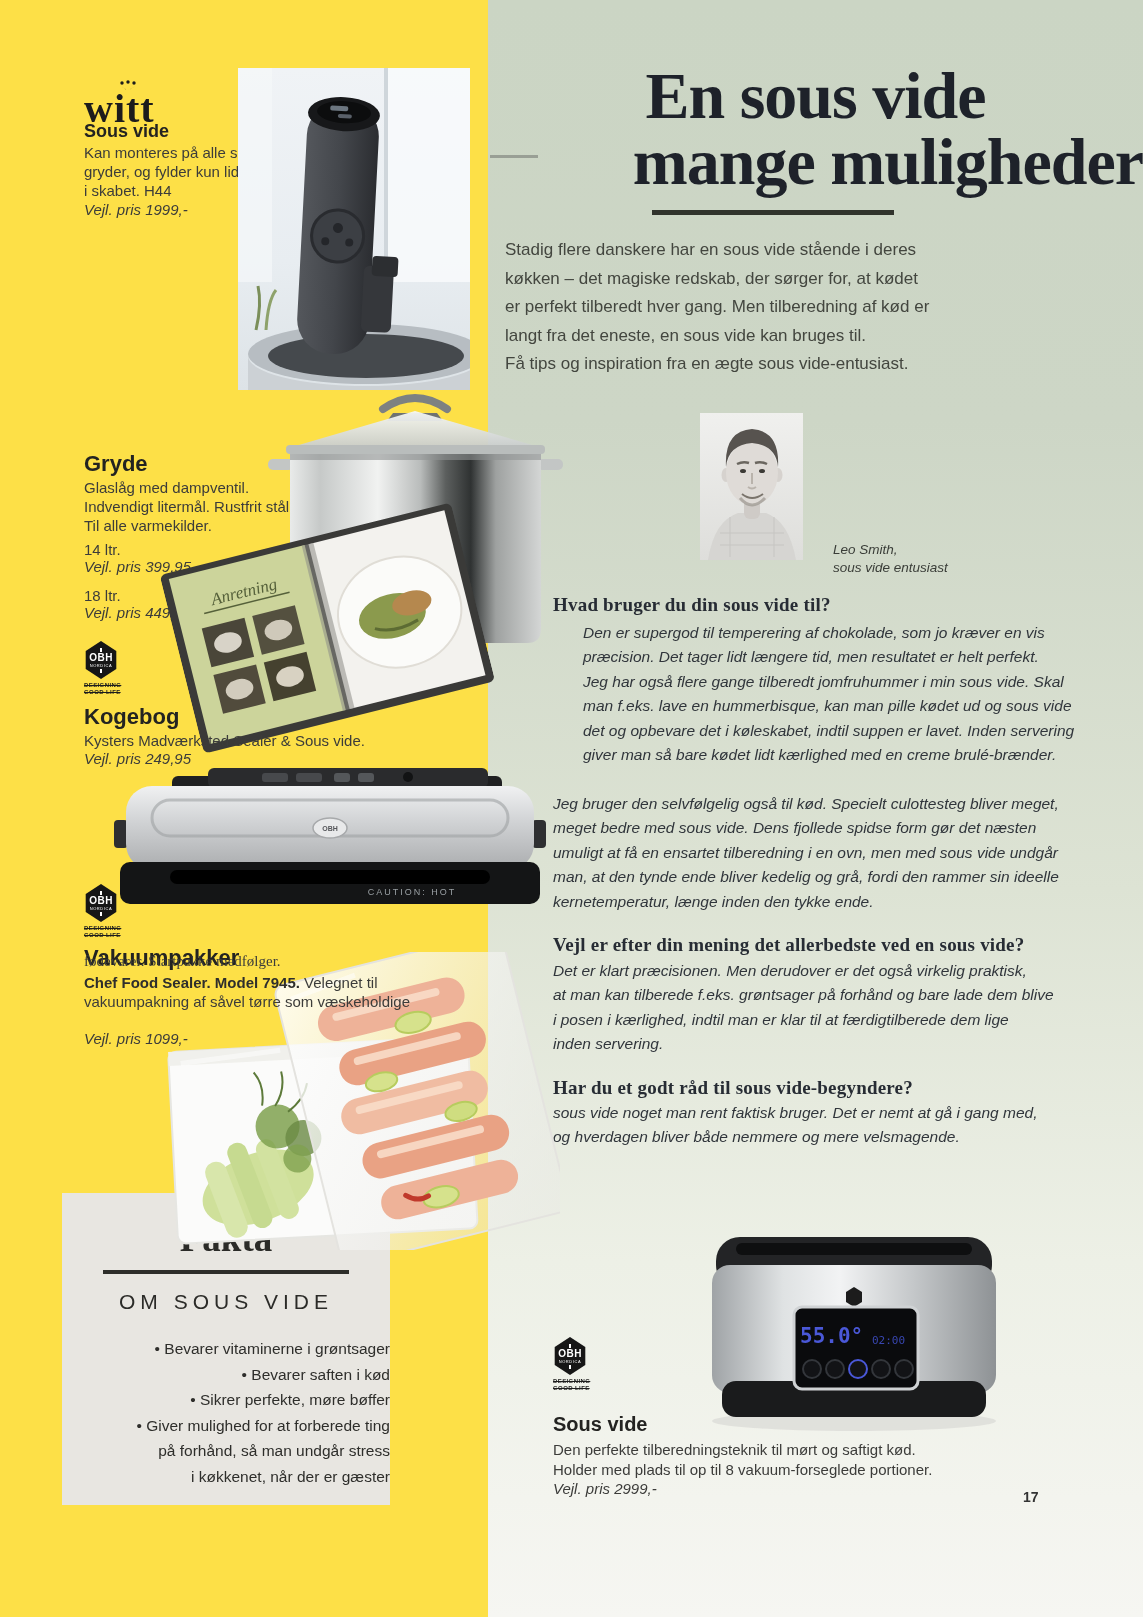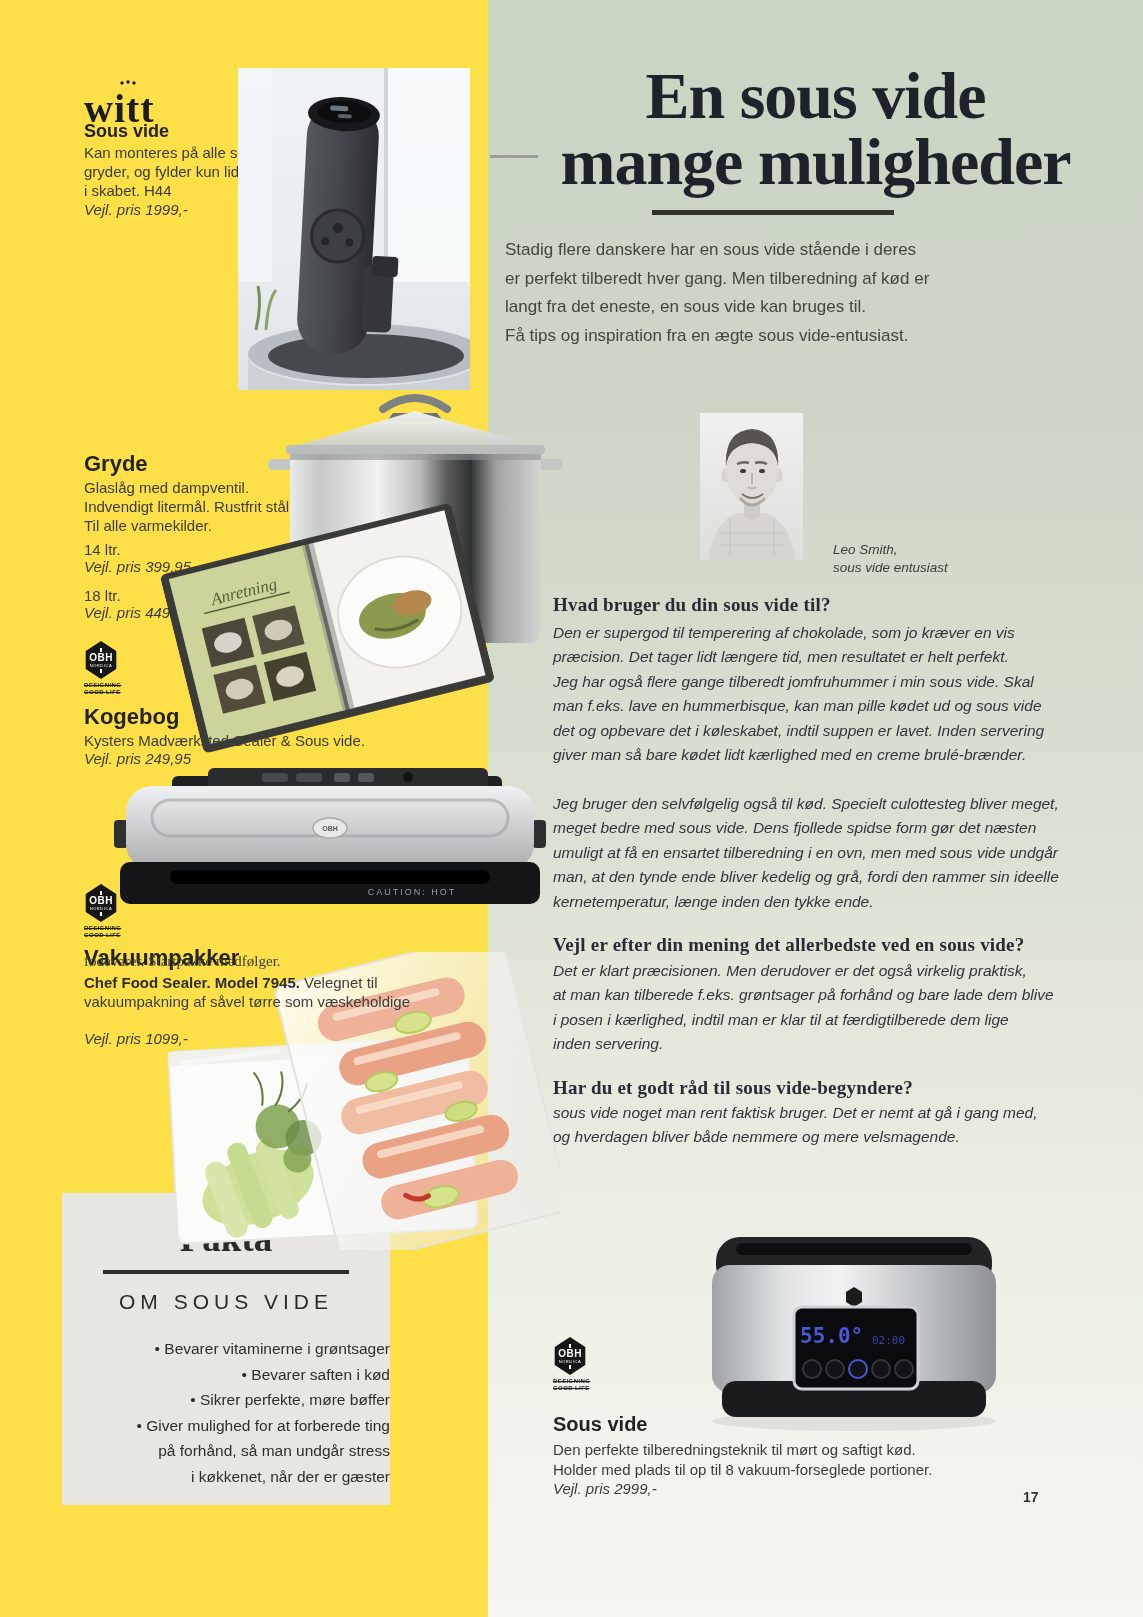--- a/index.html
+++ b/index.html
@@ -288,25 +288,26 @@
       <div class="fakta-line">• Bevarer saften i kød</div>
       <div class="fakta-line">• Sikrer perfekte, møre bøffer</div>
       <div class="fakta-line">• Giver mulighed for at forberede ting</div>
       <div class="fakta-line">på forhånd, så man undgår stress</div>
       <div class="fakta-line">i køkkenet, når der er gæster</div>
     </div>
   </div>
 
   <div class="abs serif headline" style="left:488px;top:62px;width:655px;">En sous vide</div>
   <div class="abs" style="left:490px;top:155px;width:48px;height:3px;background:#999f95;"></div>
-  <div class="abs serif headline" style="left:488px;top:128px;width:655px;">mange muligheder</div>
+  <div class="abs serif headline" style="left:488px;top:128px;width:655px;text-align:right;">mange muligheder</div>
   <div class="abs rule" style="left:652px;top:210px;width:242px;height:5px;"></div>
 
   <div class="abs intro" style="left:505px;top:236px;width:620px;">
     <div>Stadig flere danskere har en sous vide stående i deres</div>
+    <div>køkken – det magiske redskab, der sørger for, at kødet</div>
     <div>er perfekt tilberedt hver gang. Men tilberedning af kød er</div>
     <div>langt fra det eneste, en sous vide kan bruges til.</div>
     <div>Få tips og inspiration fra en ægte sous vide-entusiast.</div>
   </div>
 
   <div class="abs" style="left:700px;top:413px;">
     <svg width="103" height="147" viewBox="0 0 103 147">
       <defs>
         <linearGradient id="pbg" x1="0" y1="0" x2="0" y2="1">
           <stop offset="0" stop-color="#f0f0ee"></stop>
@@ -329,21 +330,21 @@
       <path d="M42,81 Q52,89 63,81" stroke="#7a746c" stroke-width="2" fill="none"></path>
       <path d="M40,85 Q52,99 65,85" stroke="#9a958e" stroke-width="3" fill="none" opacity="0.7"></path>
     </svg>
   </div>
   <div class="abs caption" style="left:833px;top:541px;">
     <div>Leo Smith,</div>
     <div>sous vide entusiast</div>
   </div>
 
   <div class="abs qa-head" style="left:553px;top:594px;">Hvad bruger du din sous vide til?</div>
-  <div class="abs" style="left:553px;top:621px;">
+  <div class="abs" style="left:583px;top:621px;">
     <div class="ans-line">Den er supergod til temperering af chokolade, som jo kræver en vis</div>
     <div class="ans-line">præcision. Det tager lidt længere tid, men resultatet er helt perfekt.</div>
     <div class="ans-line">Jeg har også flere gange tilberedt jomfruhummer i min sous vide. Skal</div>
     <div class="ans-line">man f.eks. lave en hummerbisque, kan man pille kødet ud og sous vide</div>
     <div class="ans-line">det og opbevare det i køleskabet, indtil suppen er lavet. Inden servering</div>
     <div class="ans-line">giver man så bare kødet lidt kærlighed med en creme brulé-brænder.</div>
   </div>
   <div class="abs" style="left:553px;top:792px;">
     <div class="ans-line">Jeg bruger den selvfølgelig også til kød. Specielt culottesteg bliver meget,</div>
     <div class="ans-line">meget bedre med sous vide. Dens fjollede spidse form gør det næsten</div>

